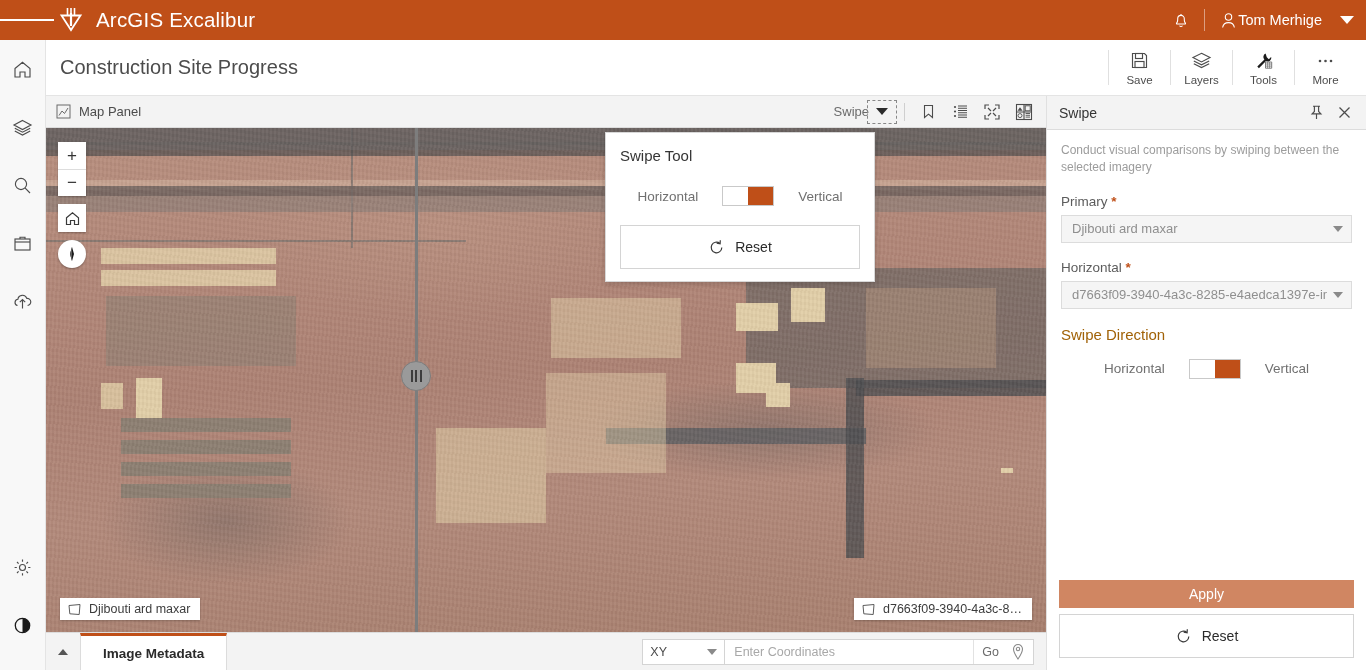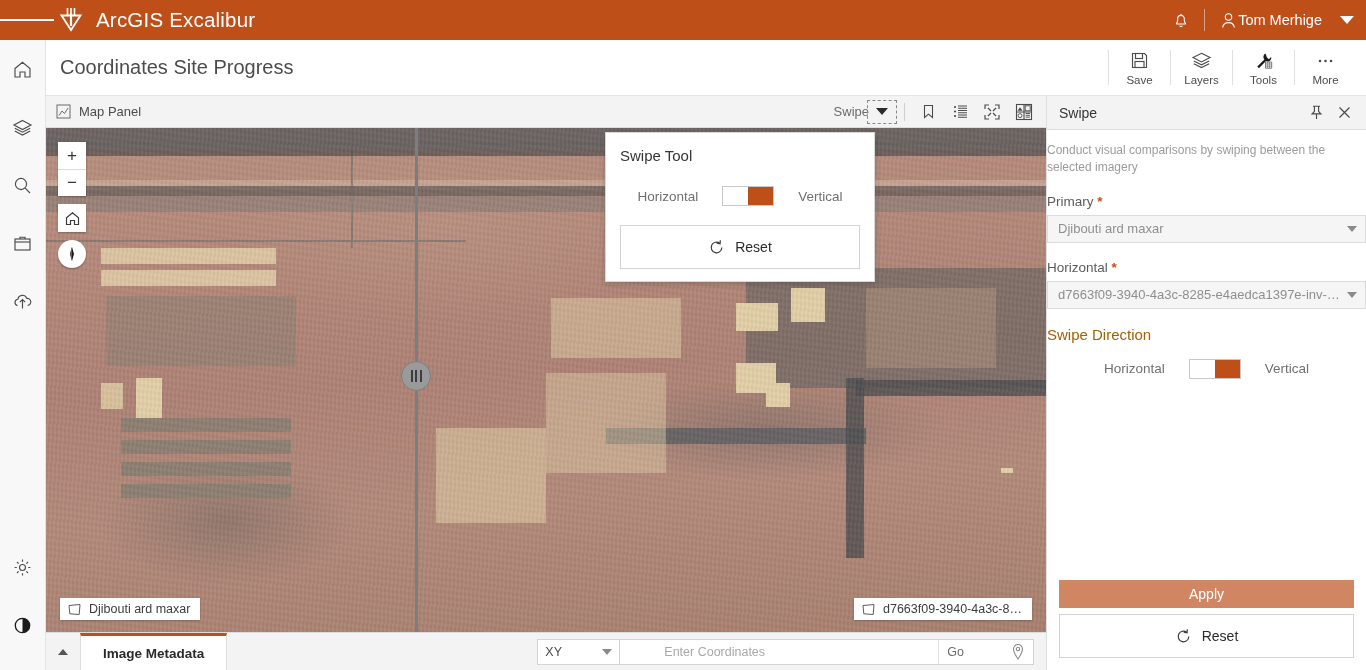--- a/index.html
+++ b/index.html
@@ -137,40 +137,40 @@
     display: flex; align-items: stretch; flex: 0 0 38px;
   }
   .collapse { width: 34px; display: flex; align-items: center; justify-content: center; cursor: pointer; }
   .caret-up { width: 0; height: 0; border-left: 5px solid transparent; border-right: 5px solid transparent; border-bottom: 6px solid #555; }
   .mtab {
     background: #fff; border-top: 3px solid #bf4f18; border-left: 1px solid #dcdcdc;
     border-right: 1px solid #dcdcdc; padding: 0 22px; display: flex; align-items: center;
     font-size: 13.5px; color: #2b2b2b; font-weight: 600; cursor: pointer;
   }
   .bb-sp { flex: 1; }
-  .coordbox { display: flex; align-items: stretch; height: 26px; align-self: center; border: 1px solid #d4d4d4; background: #fff; margin-right: 12px; gap: 35px; }
+  .coordbox { display: flex; align-items: stretch; height: 26px; align-self: center; border: 1px solid #d4d4d4; background: #fff; margin-right: 12px; }
   .coordsel { width: 82px; display: flex; align-items: center; justify-content: space-between; padding: 0 7px; font-size: 12.5px; color: #4c4c4c; border-right: 1px solid #d4d4d4; cursor: pointer; }
   .coordinp { width: 248px; border: none; outline: none; font-size: 12.5px; color: #333; padding: 0 9px; font-family: "Liberation Sans", sans-serif; }
   .coordinp::placeholder { color: #a8a8a8; }
   .coordgo { border-left: 1px solid #e2e2e2; padding: 0 8px; display: flex; align-items: center; font-size: 12.5px; color: #6b6b6b; cursor: pointer; }
   .coordpin { padding: 0 7px 0 3px; display: flex; align-items: center; cursor: pointer; }
 
   
   .rpanel {
     width: 320px; flex: 0 0 320px; background: #fff; border-left: 1px solid #e0e0e0;
     display: flex; flex-direction: column;
   }
   .rp-head {
     height: 34px; background: #f3f3f3; border-bottom: 1px solid #dcdcdc;
     display: flex; align-items: center; padding: 0 8px 0 12px; flex: 0 0 34px;
   }
   .rp-title { font-size: 14px; color: #353535; }
   .rp-sp { flex: 1; }
   .rp-ic { width: 28px; height: 28px; display: flex; align-items: center; justify-content: center; cursor: pointer; }
-  .rp-body { flex: 1; padding: 12px 0 0; overflow: hidden; }
+  .rp-body { flex: 1; padding: 12px 14px 0; overflow: hidden; }
   .rp-desc { font-size: 12px; color: #9c9c9c; line-height: 1.45; margin-bottom: 17px; }
   .fld-lbl { font-size: 13.5px; color: #5c5c5c; margin-bottom: 6px; }
   .req { color: #bf4f18; font-weight: 700; }
   .select {
     height: 28px; border: 1px solid #dcdcdc; background: #f5f5f5;
     display: flex; align-items: center; padding: 0 8px 0 10px; margin-bottom: 17px;
     font-size: 13px; color: #8f8f8f; cursor: pointer; overflow: hidden;
   }
   .select span.v { flex: 1; white-space: nowrap; overflow: hidden; }
   .caret-gr { width: 0; height: 0; border-left: 5px solid transparent; border-right: 5px solid transparent; border-top: 6px solid #8a8a8a; margin-left: 6px; }
@@ -267,21 +267,21 @@
         <svg width="21" height="21" viewBox="0 0 21 21">
           <circle cx="10.5" cy="10.5" r="7.2" fill="none" stroke="#1b1b1b" stroke-width="1.3"></circle>
           <path d="M10.5 3.3 a7.2 7.2 0 0 1 0 14.4 Z" fill="#1b1b1b"></path>
         </svg>
       </div>
     </div>
 
     <div class="center">
 
       <div class="pagehead">
-        <div class="pagetitle">Coordinates Site Progress</div>
+        <div class="pagetitle">Construction Site Progress</div>
         <div class="pagehead-sp"></div>
         <div class="topactions">
           <div class="tool-div"></div>
           <div class="topact">
             <span>
               <svg width="21" height="21" viewBox="0 0 21 21">
                   <path d="M3.5 3.5 h12 l2 2 v12 h-14 Z" fill="none" stroke="#4c4c4c" stroke-width="1.15"></path>
                   <rect x="6.5" y="3.5" width="7" height="5" fill="none" stroke="#4c4c4c" stroke-width="1.15"></rect>
                   <rect x="6" y="11.5" width="9" height="6" fill="none" stroke="#4c4c4c" stroke-width="1.15"></rect>
                 </svg>

